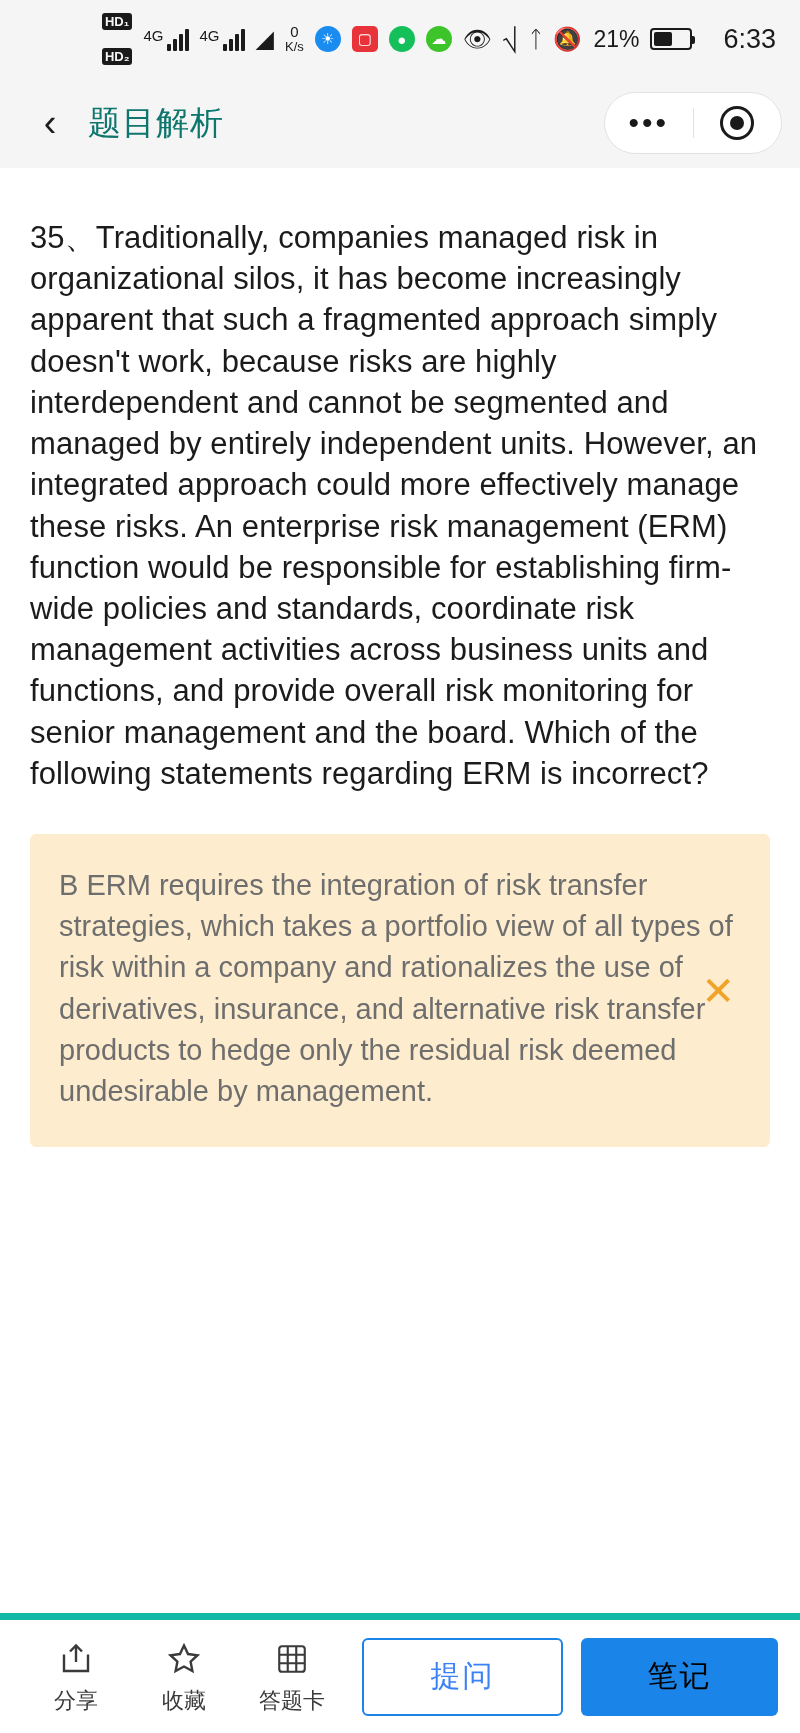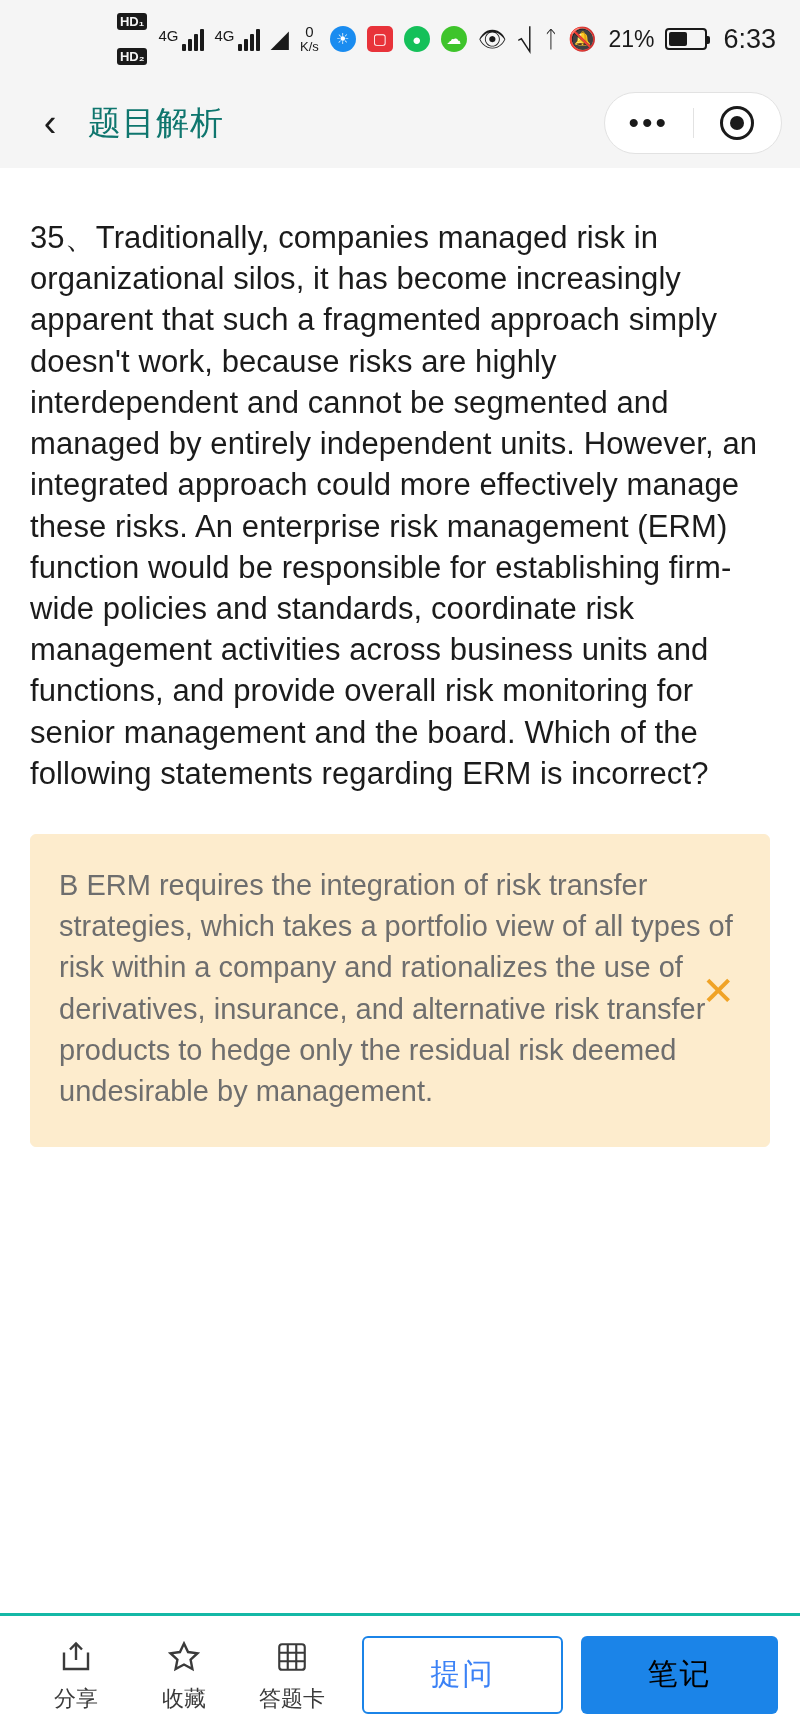--- a/index.html
+++ b/index.html
@@ -67,21 +67,21 @@
     border-radius: 4px; position: relative; display: inline-block;
   }
   .battery::after {
     content: ""; position: absolute; right: -5px; top: 6px;
     width: 3px; height: 8px; background: #1a1a1a; border-radius: 0 2px 2px 0;
   }
   .battery span {
     position: absolute; left: 2px; top: 2px; bottom: 2px;
     width: 45%; background: #1a1a1a; border-radius: 2px;
   }
-  .clock { font-size: 27px; margin-left: 5px; }
+  .clock { font-size: 27px; margin-left: 20px; }
 
   
   .titlebar {
     height: 90px; background: #f5f5f5;
     display: flex; align-items: center;
     padding: 0 18px 0 26px;
     position: relative;
   }
   .back-chevron {
     font-size: 38px; color: #1d1d1d; width: 48px;
@@ -142,21 +142,21 @@
   .wrong-mark {
     position: absolute;
     right: 34px; top: 50%; transform: translateY(-50%);
     font-size: 40px; color: #f0a326; font-weight: 400;
     line-height: 1;
   }
 
   
   .bottombar {
     height: 120px;
-    border-top: 3px solid #14b8a6;
+    border-top: 7px solid #14b8a6;
     background: #ffffff;
     display: flex; align-items: center;
     padding: 0 22px;
     gap: 0;
   }
   .bb-item {
     width: 108px;
     display: flex; flex-direction: column; align-items: center; gap: 6px;
     color: #3a3a3a;
   }

